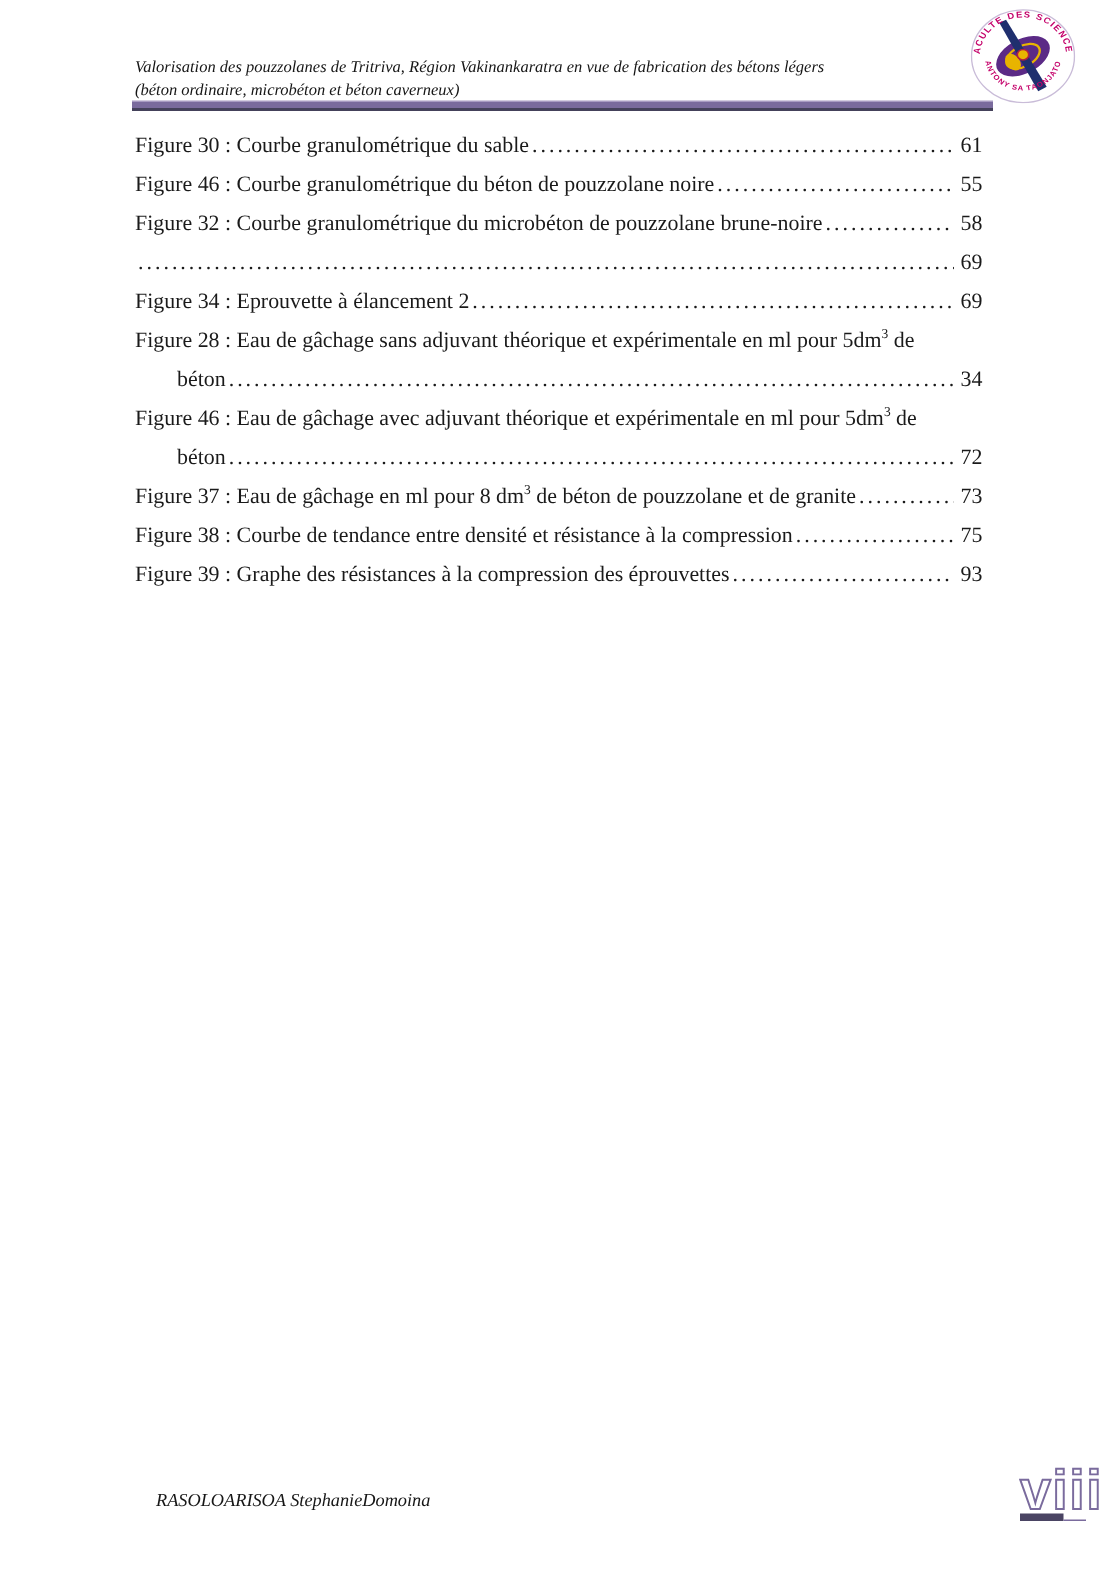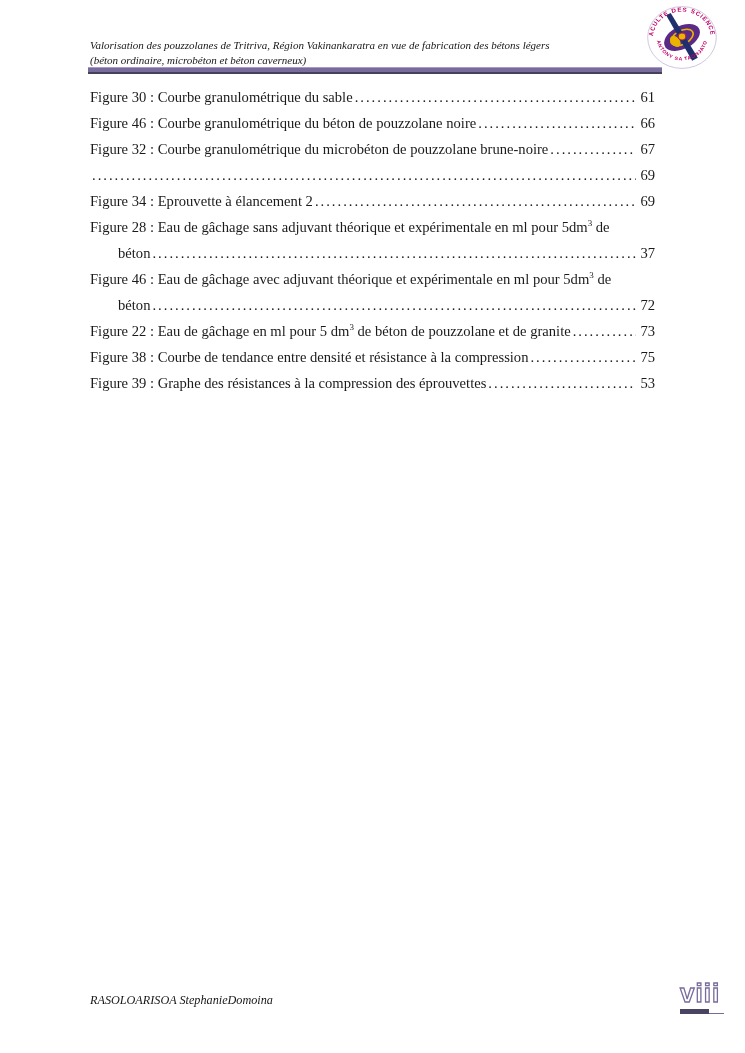--- a/index.html
+++ b/index.html
@@ -76,37 +76,37 @@
   .leader::after {
     content: "........................................................................................................................................................................";
     letter-spacing: 2px;
     color: #1a1a1a;
   }
   .pagenum-cell { flex: 0 0 auto; }
 
   
   .footer-author {
     position: absolute;
-    left: 90px;
+    left: 104px;
     top: 993px;
     font-style: italic;
     font-size: 12.2px;
     color: #161616;
     text-align: right;
   }
   .folio {
     position: absolute;
     left: 680px;
     top: 980px;
     width: 46px;
   }
   .folio-number {
     font-family: "Liberation Sans", sans-serif;
     font-weight: bold;
-    font-size: 26px;
+    font-size: 37px;
     line-height: 27px;
     letter-spacing: 1px;
     color: #ffffff;
     -webkit-text-stroke: 1.3px var(--accent, #7a6b9d);
     text-stroke: 1.3px var(--accent, #7a6b9d);
   }
   .folio-bar { display: flex; align-items: flex-end; margin-top: 2px; }
   .folio-bar .thick {
     width: 29px; height: 5px;
     background: var(--pagenum_bar, #4a4463);
@@ -150,66 +150,66 @@
 
   <div class="toc" id="toc">
       <div class="toc-line">
         <span class="entry-text"><span>Figure 30 : Courbe granulométrique du sable</span></span>
         <span class="leader"></span>
         <span class="pagenum-cell">61</span>
       </div>
       <div class="toc-line">
         <span class="entry-text"><span>Figure 46 : Courbe granulométrique du béton de pouzzolane noire</span></span>
         <span class="leader"></span>
-        <span class="pagenum-cell">66</span>
+        <span class="pagenum-cell">55</span>
       </div>
       <div class="toc-line">
         <span class="entry-text"><span>Figure 32 : Courbe granulométrique du microbéton de pouzzolane brune-noire</span></span>
         <span class="leader"></span>
-        <span class="pagenum-cell">67</span>
+        <span class="pagenum-cell">58</span>
       </div>
       <div class="toc-line">
         <span class="leader"></span>
         <span class="pagenum-cell">69</span>
       </div>
       <div class="toc-line">
         <span class="entry-text"><span>Figure 34 : Eprouvette à élancement 2</span></span>
         <span class="leader"></span>
         <span class="pagenum-cell">69</span>
       </div>
       <div class="toc-line">
         <span class="entry-text"><span>Figure 28 : Eau de gâchage sans adjuvant théorique et expérimentale en ml pour 5dm</span><sup>3</sup><span> de</span></span>
       </div>
       <div class="toc-line cont">
         <span class="entry-text"><span>béton</span></span>
         <span class="leader"></span>
-        <span class="pagenum-cell">37</span>
+        <span class="pagenum-cell">34</span>
       </div>
       <div class="toc-line">
         <span class="entry-text"><span>Figure 46 : Eau de gâchage avec adjuvant théorique et expérimentale en ml pour 5dm</span><sup>3</sup><span> de</span></span>
       </div>
       <div class="toc-line cont">
         <span class="entry-text"><span>béton</span></span>
         <span class="leader"></span>
         <span class="pagenum-cell">72</span>
       </div>
       <div class="toc-line">
-        <span class="entry-text"><span>Figure 22 : Eau de gâchage en ml pour 5 dm</span><sup>3</sup><span> de béton de pouzzolane et de granite</span></span>
+        <span class="entry-text"><span>Figure 37 : Eau de gâchage en ml pour 8 dm</span><sup>3</sup><span> de béton de pouzzolane et de granite</span></span>
         <span class="leader"></span>
         <span class="pagenum-cell">73</span>
       </div>
       <div class="toc-line">
         <span class="entry-text"><span>Figure 38 : Courbe de tendance entre densité et résistance à la compression</span></span>
         <span class="leader"></span>
         <span class="pagenum-cell">75</span>
       </div>
       <div class="toc-line">
         <span class="entry-text"><span>Figure 39 : Graphe des résistances à la compression des éprouvettes</span></span>
         <span class="leader"></span>
-        <span class="pagenum-cell">53</span>
+        <span class="pagenum-cell">93</span>
       </div>
     </div>
 
   <div class="footer-author">RASOLOARISOA StephanieDomoina</div>
   <div class="folio">
     <div class="folio-number">viii</div>
     <div class="folio-bar">
       <span class="thick"></span>
       <span class="thin"></span>
     </div>

